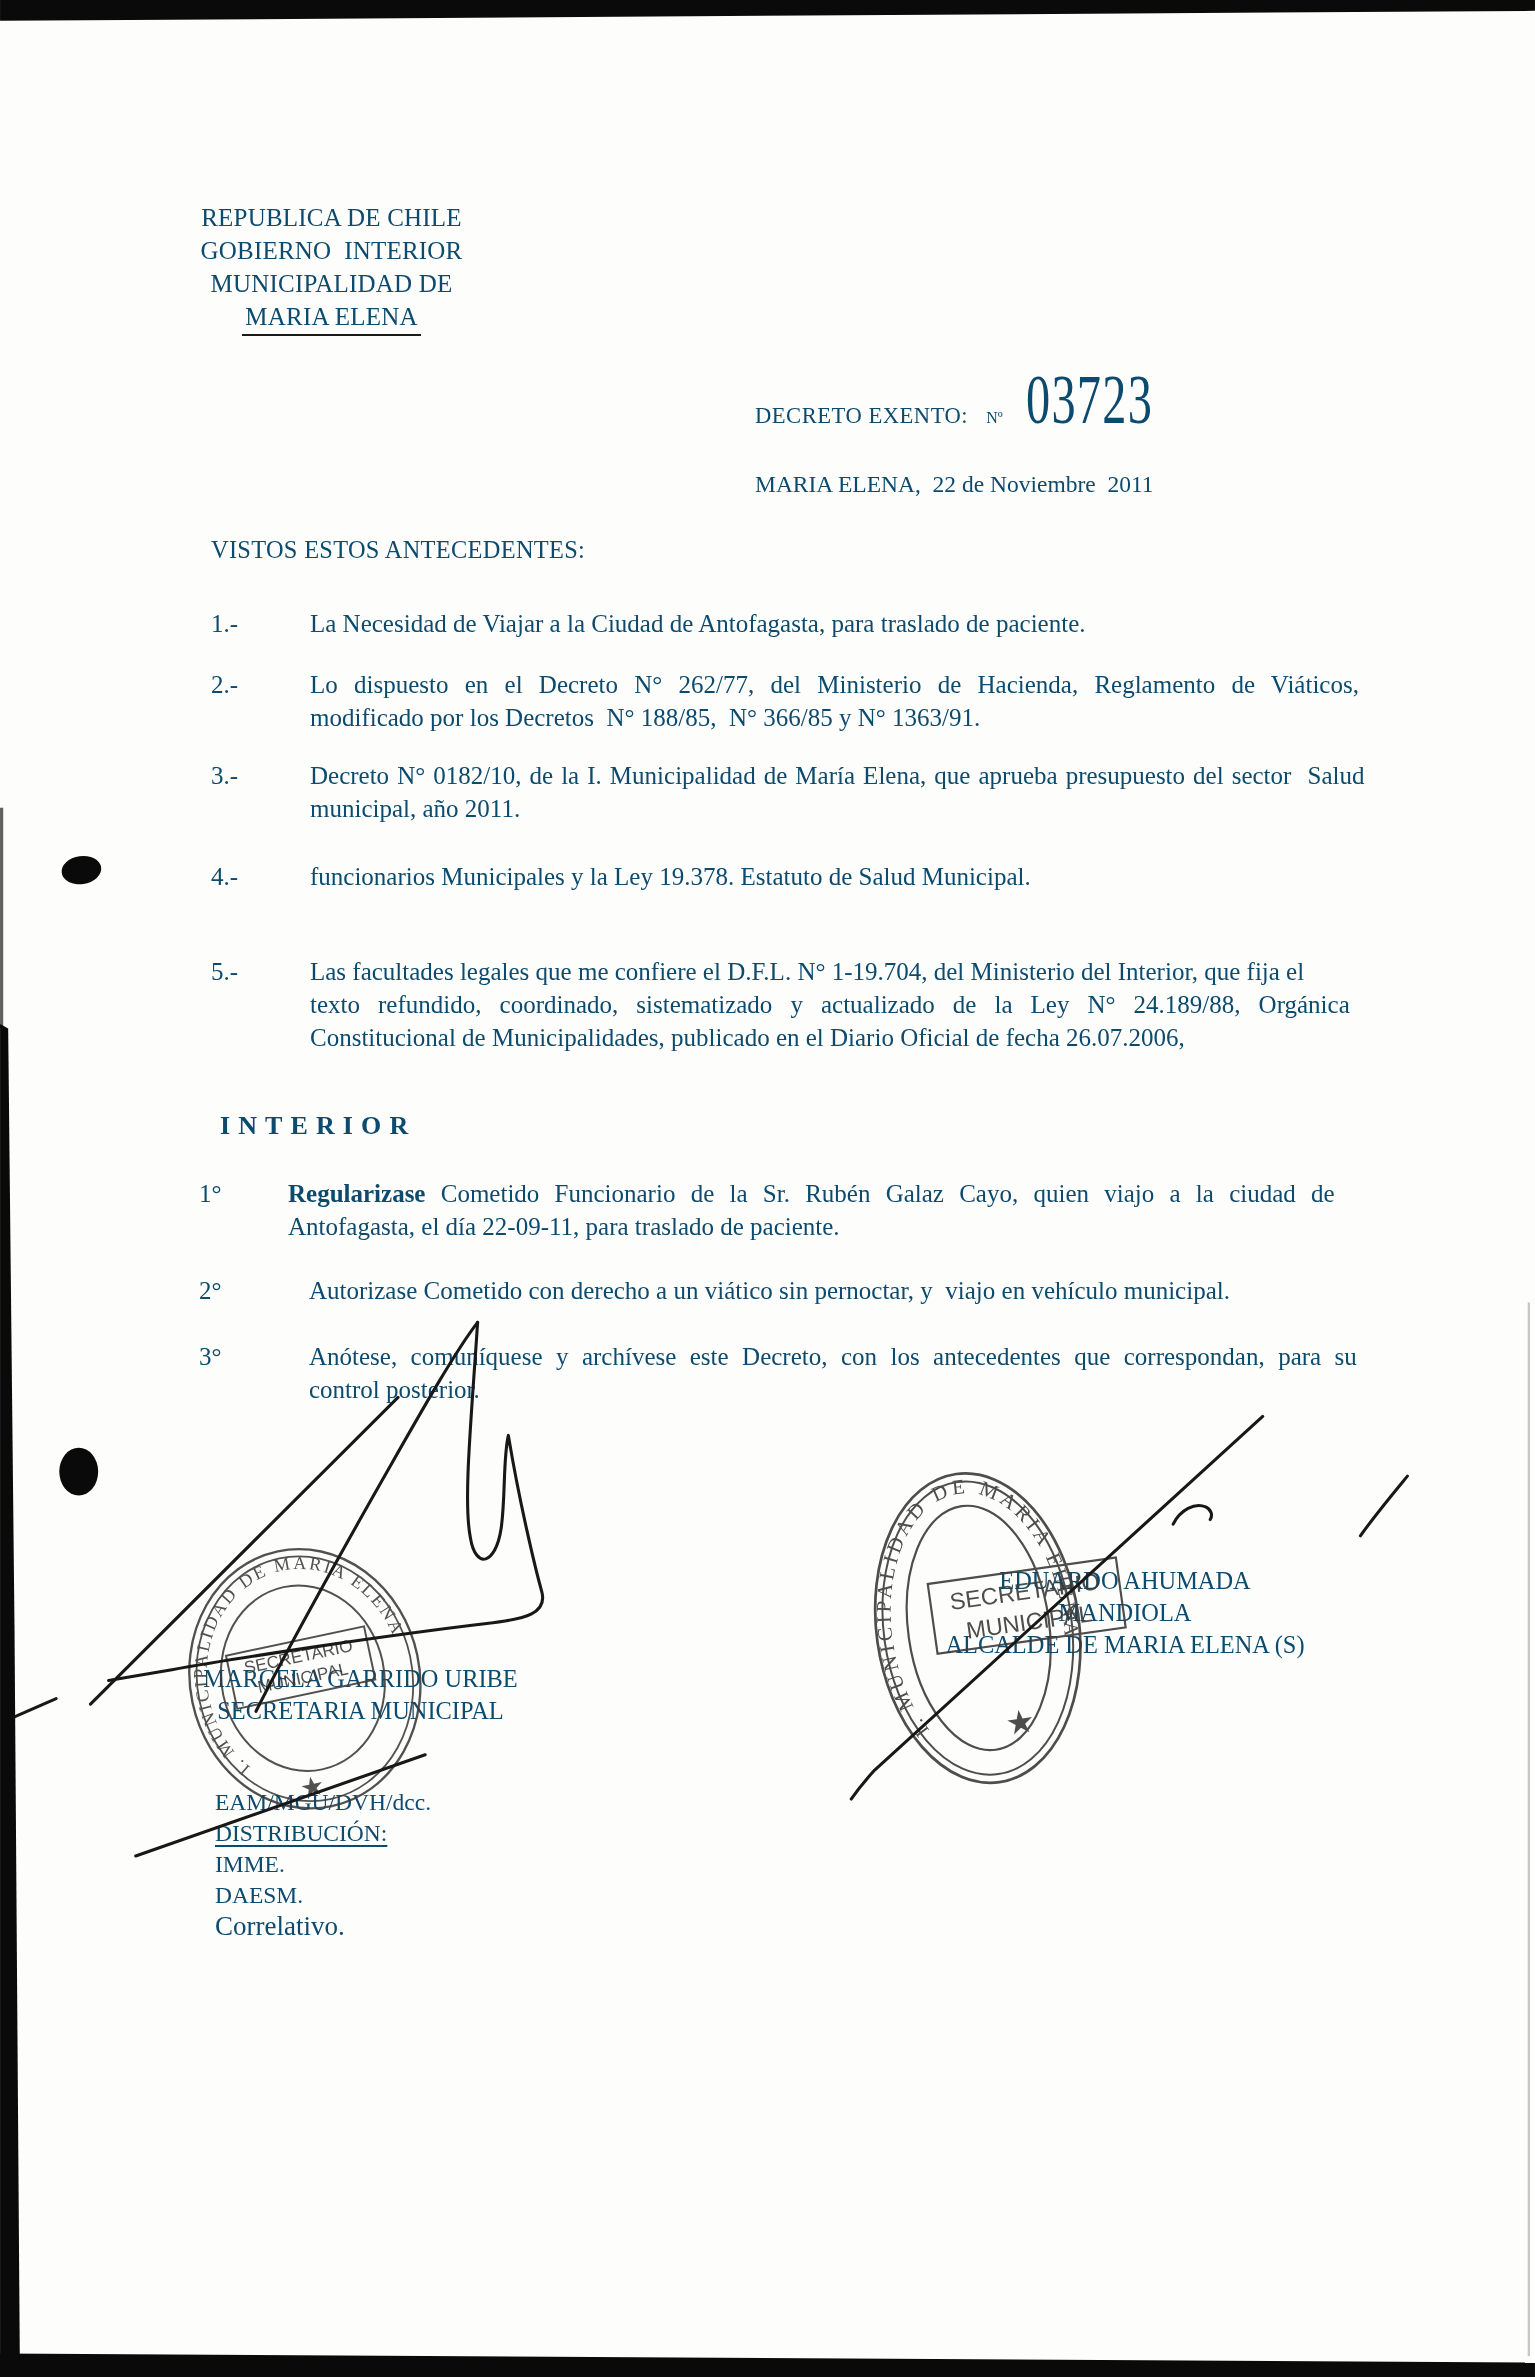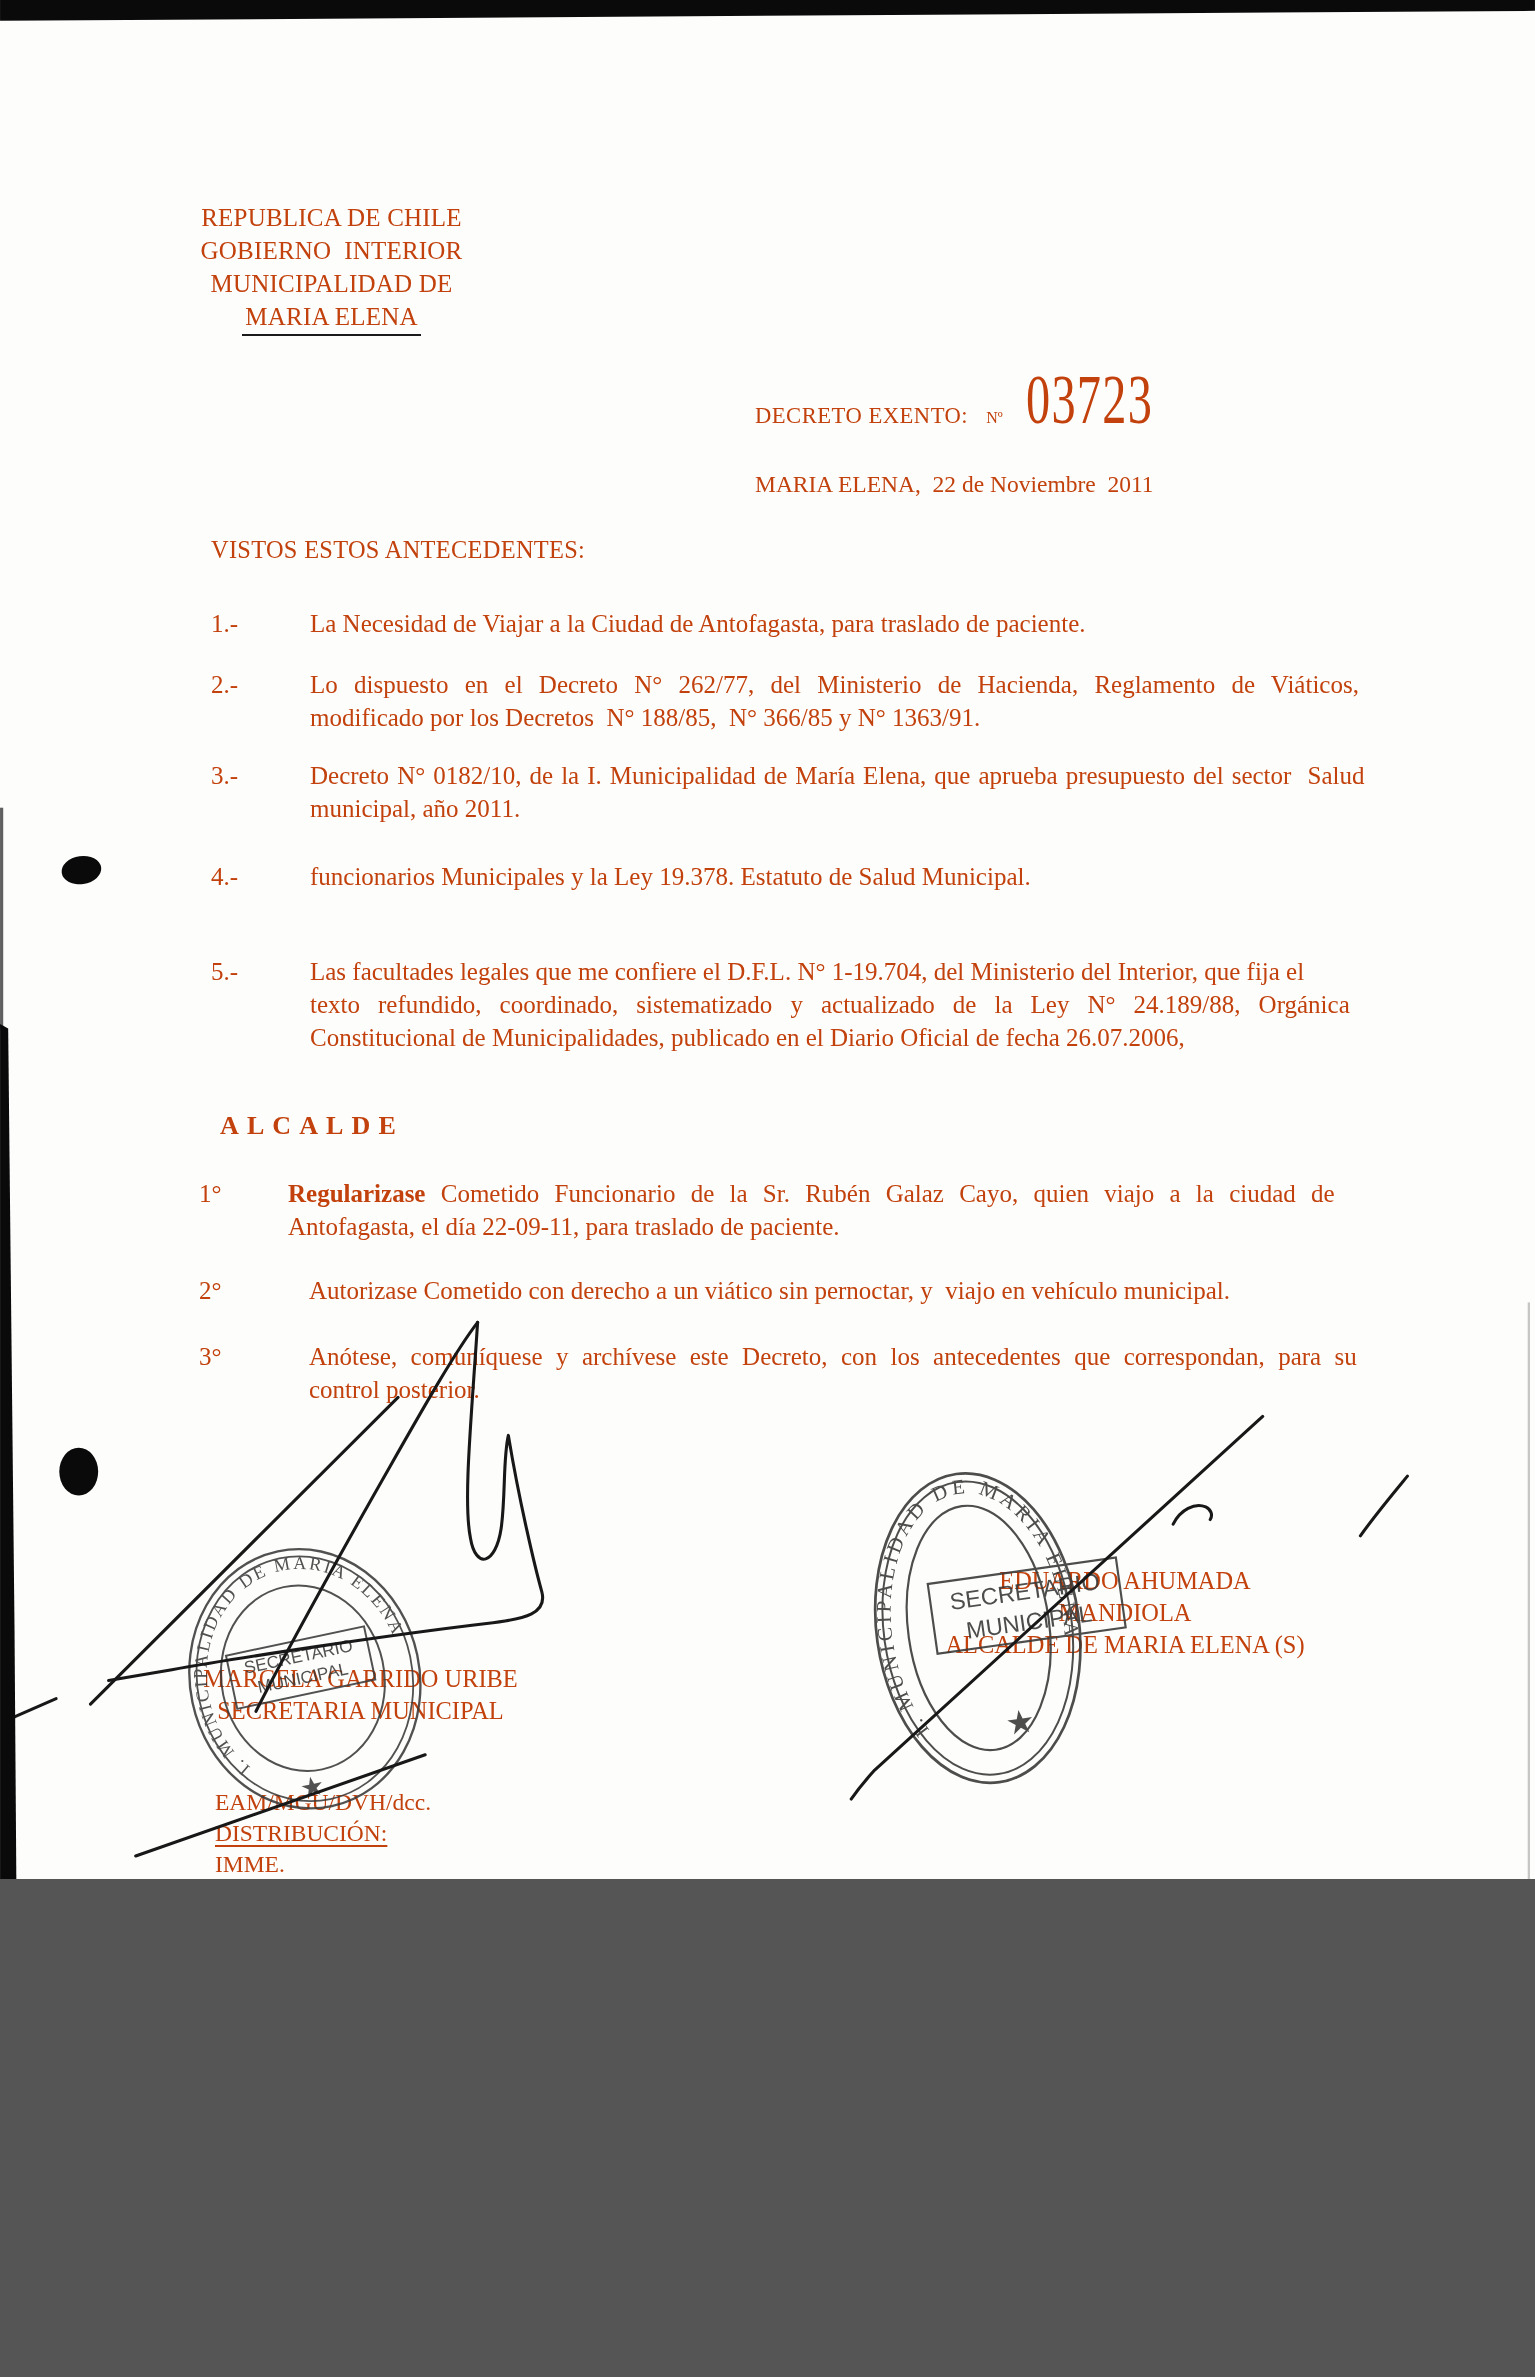--- a/index.html
+++ b/index.html
@@ -1,20 +1,20 @@
 <!DOCTYPE html>
 <html style="font-size:14.5px"><head>
 <meta charset="utf-8">
 <style>
   html,body{margin:0;padding:0;background:#555;}
   .page{
-    position:relative; width:1535px; height:1879px;
+    position:relative; width:1535px; height:2377px;
     background:#fdfdfb;
     font-family:"Liberation Serif","DejaVu Serif",serif;
-    color:#c2410c; overflow:hidden;
+    color:#0c4a6e; overflow:hidden;
   }
   .abs{position:absolute;}
   .pre{white-space:pre;}
   
   .letterhead{left:196px; top:201px; width:271px; text-align:center;
     font-size:25px; line-height:33px; letter-spacing:0.2px;}
   .letterhead .ul{display:inline-block; border-bottom:2.3px solid #1b1b1b; padding:0 3.6px 0.9px;}
   
   .decree-line{left:755px; top:369px; display:flex; align-items:baseline;}
   .decree-label{font-size:22.6px; letter-spacing:0.5px;}
@@ -100,21 +100,21 @@
 
   <div class="item" style="top:955px;">
     <span class="inum">5.-</span>
     <div class="itext">
       <div class="line">Las facultades legales que me confiere el D.F.L. N° 1-19.704, del Ministerio del Interior, que fija el</div>
       <div class="line ws13">texto refundido, coordinado, sistematizado y actualizado de la Ley N° 24.189/88, Orgánica</div>
       <div class="line">Constitucional de Municipalidades, publicado en el Diario Oficial de fecha 26.07.2006,</div>
     </div>
   </div>
 
-  <div class="abs decreto-heading">ALCALDE</div>
+  <div class="abs decreto-heading">INTERIOR</div>
 
   <div class="item" style="top:1177px; left:199px;">
     <span class="inum">1°</span>
     <div class="itext d1" style="margin-left:89px;">
       <div class="line ws10"><span class="bold">Regularizase</span><span> Cometido Funcionario de la Sr. Rubén Galaz Cayo, quien viajo a la ciudad de</span></div>
       <div class="line">Antofagasta, el día 22-09-11, para traslado de paciente.</div>
     </div>
   </div>
 
   <div class="item" style="top:1274px; left:199px;">

